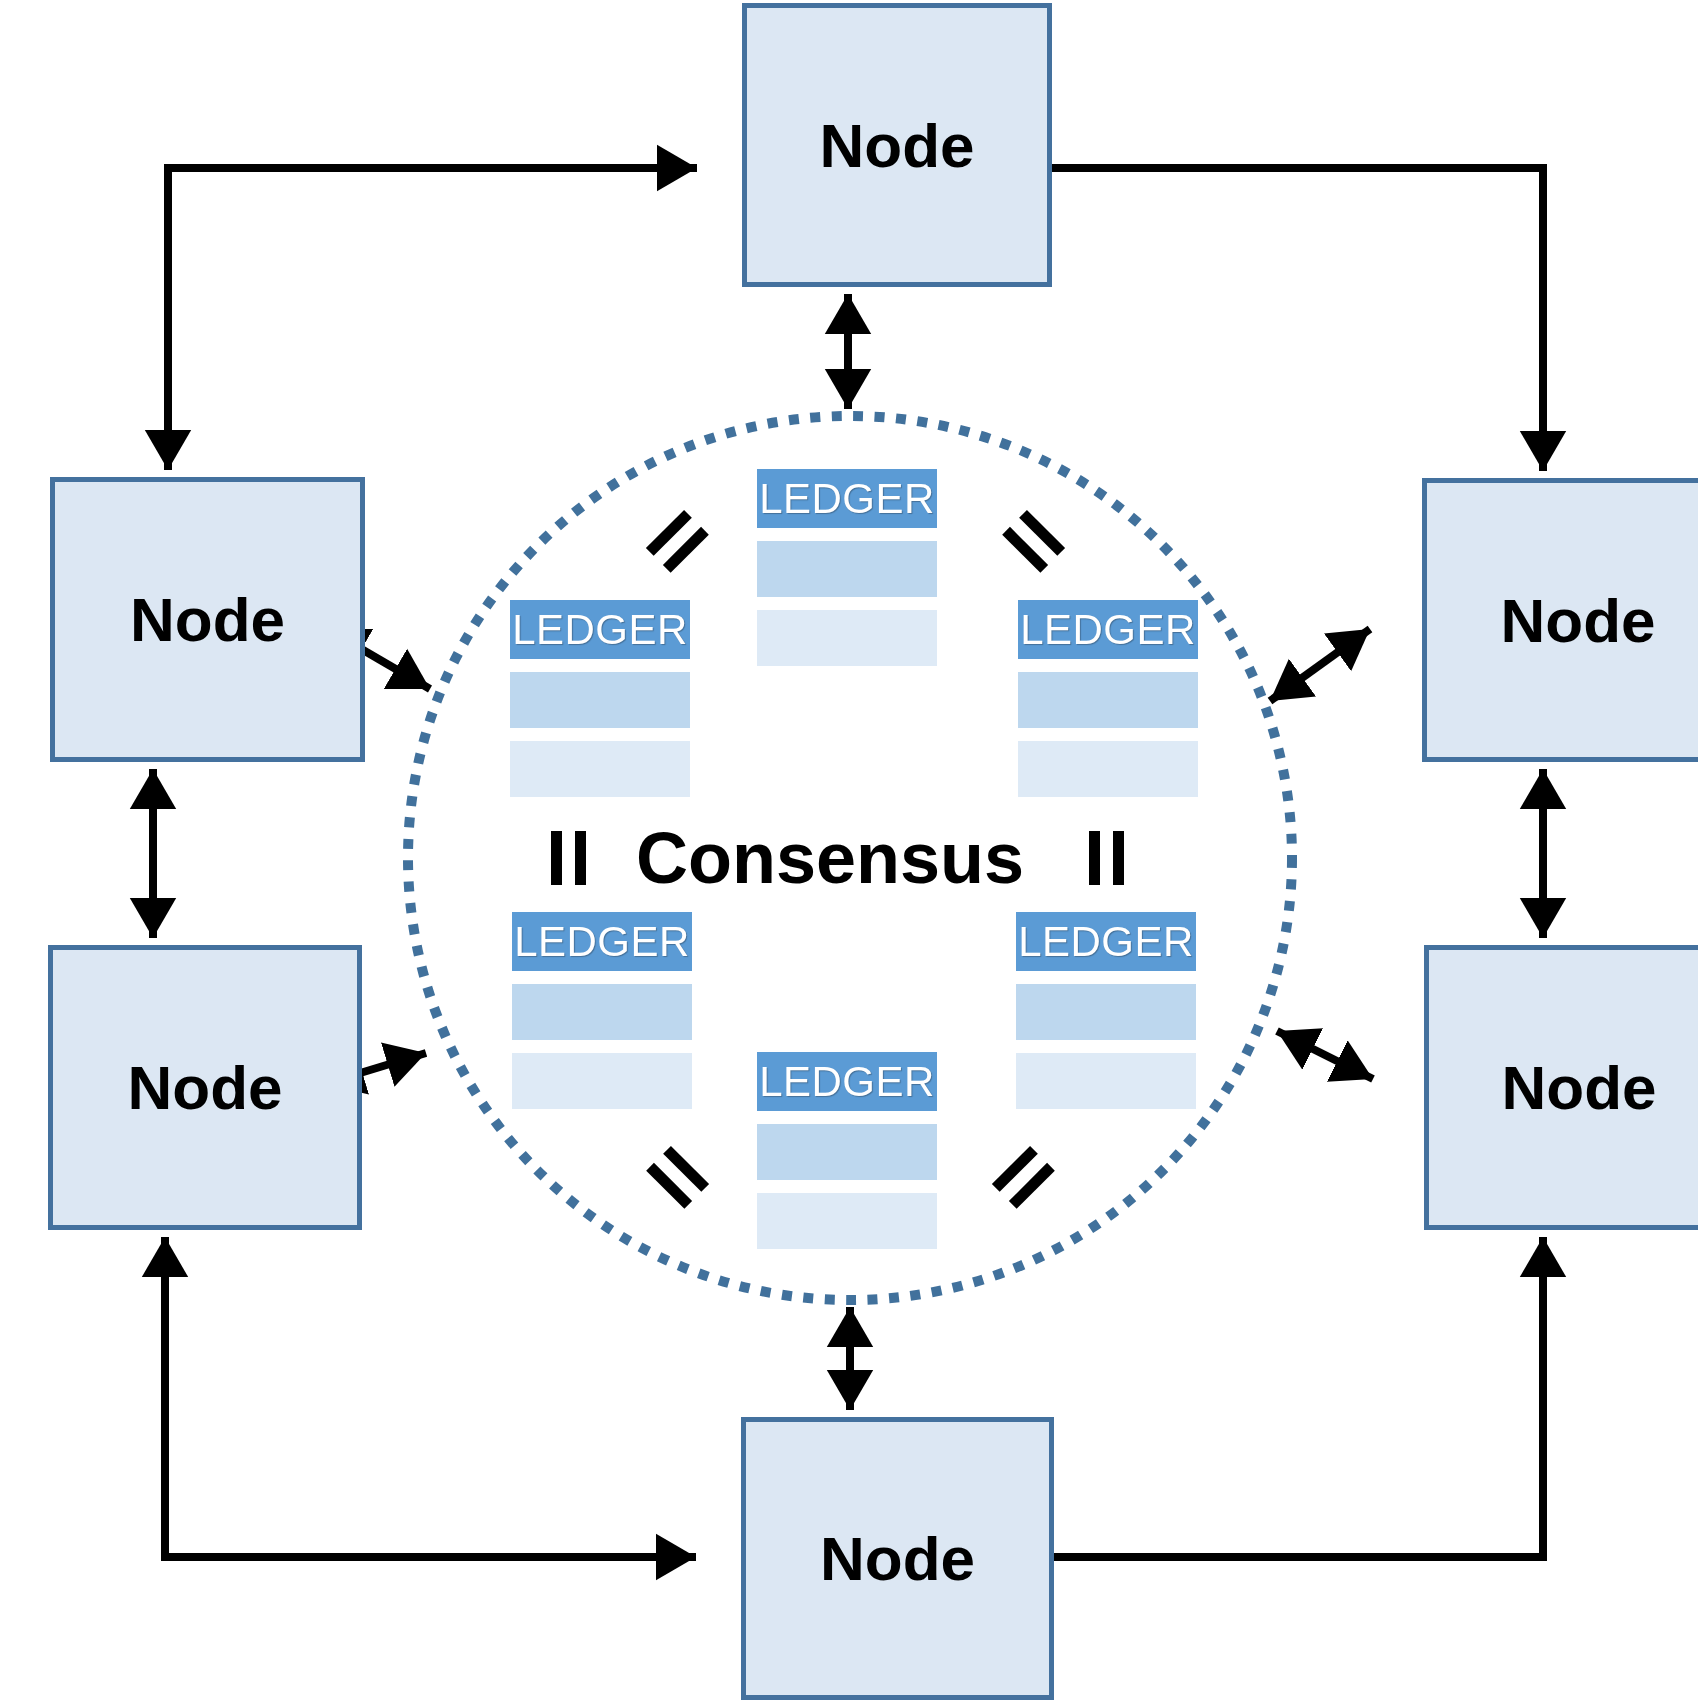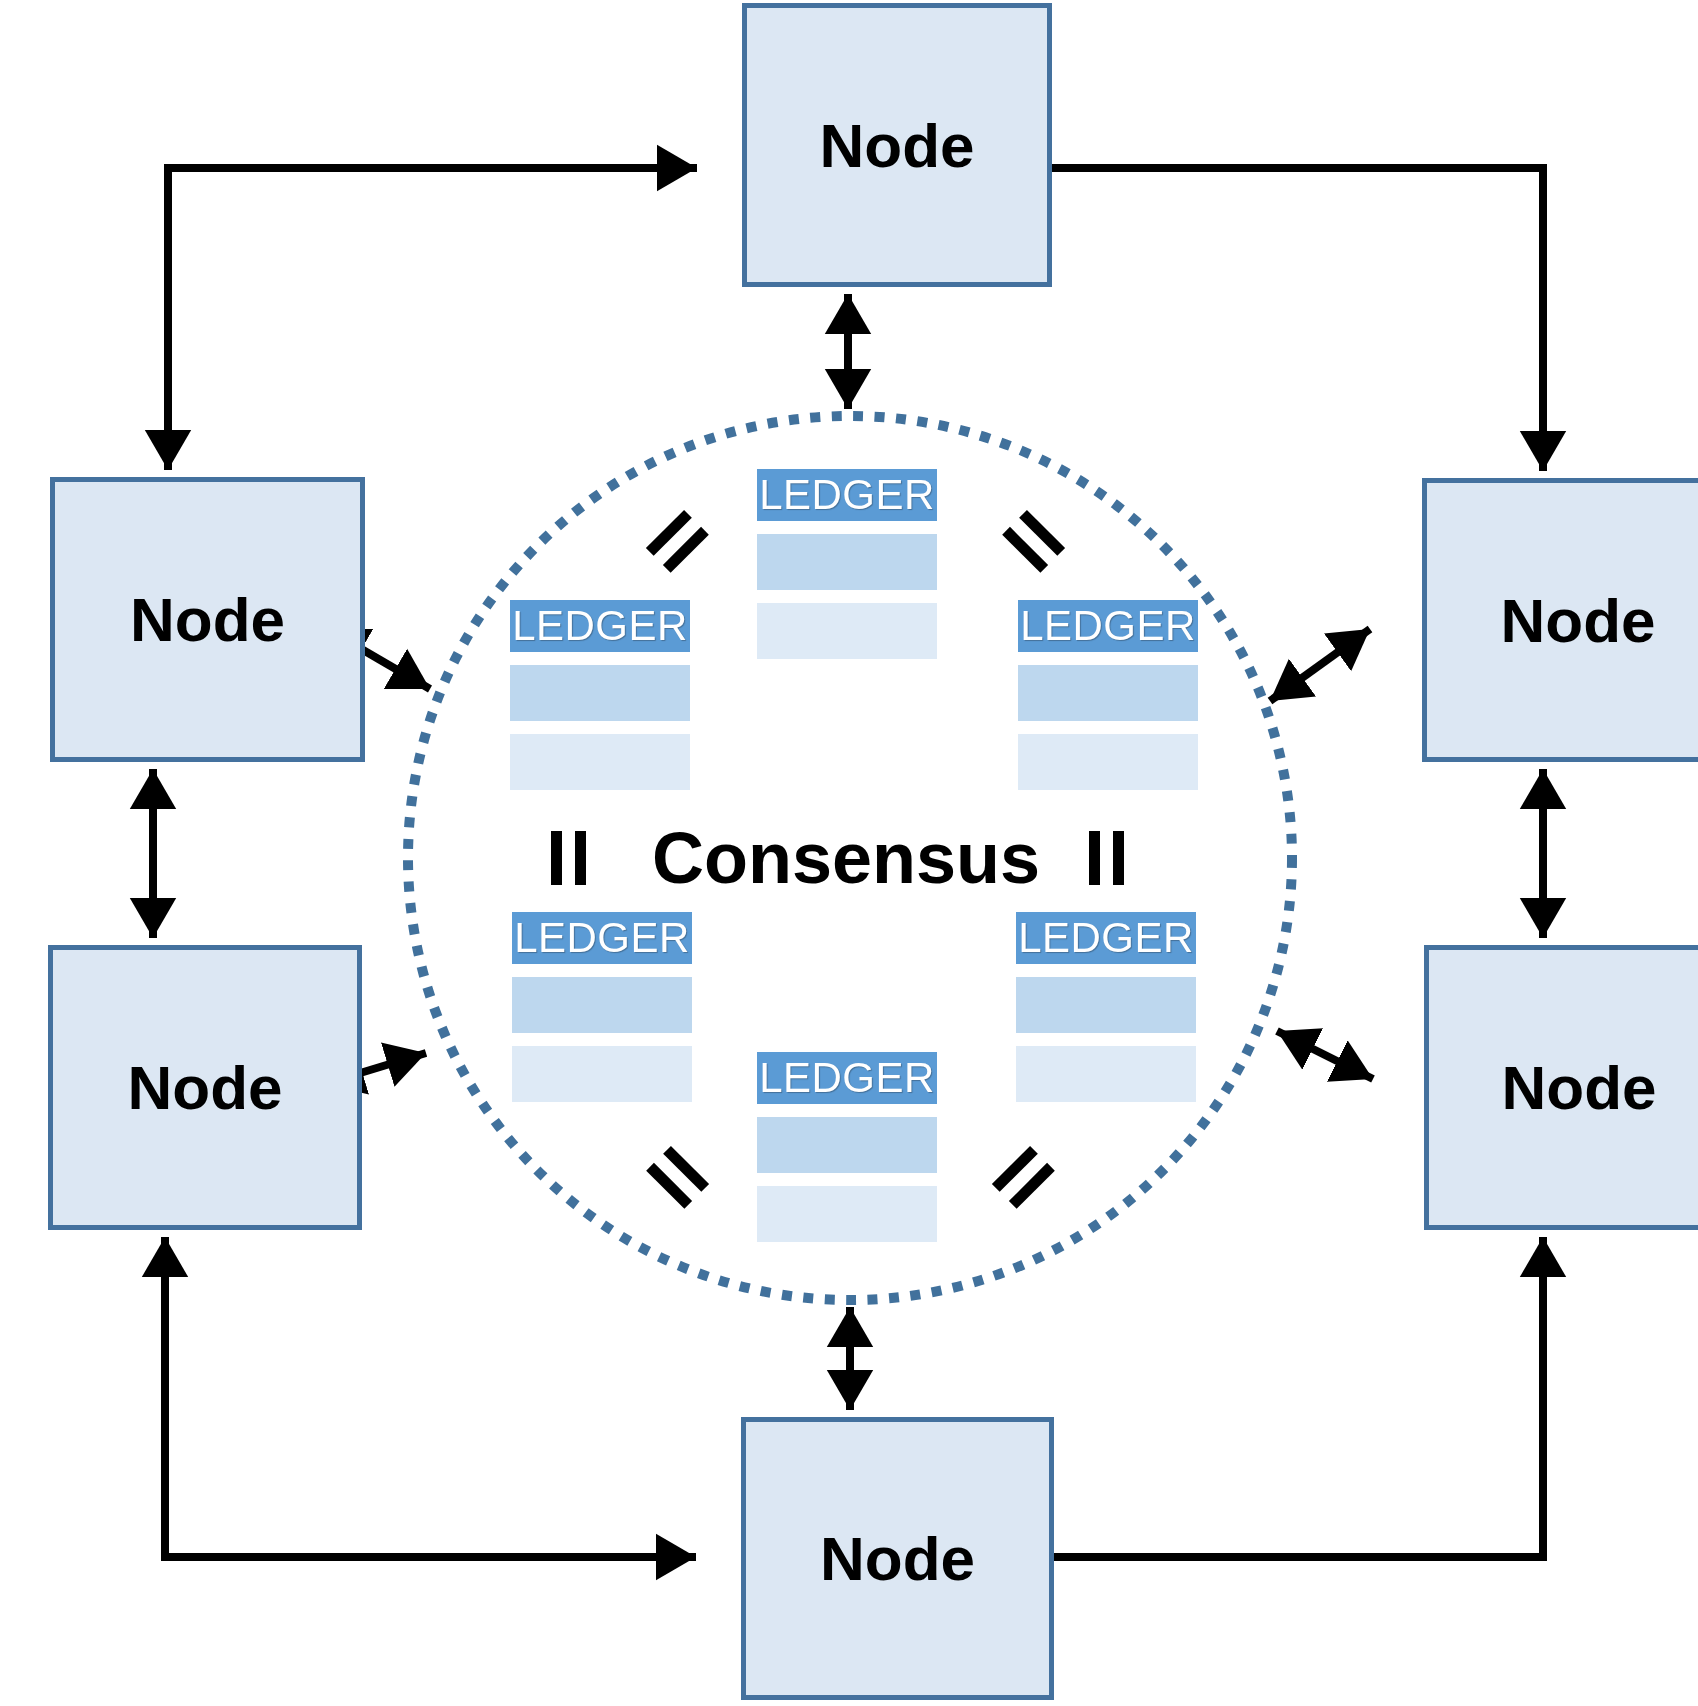--- a/index.html
+++ b/index.html
@@ -39,21 +39,21 @@
     color: #000000;
     letter-spacing: 0px;
   }
   .ledger {
     position: absolute;
     z-index: 2;
     width: 180px;
   }
   .ledger-header {
     width: 180px;
-    height: 52px;
+    height: 59px;
     background: #5b9bd5;
     color: #ffffff;
     font-size: 42px;
     font-weight: 400;
     letter-spacing: 0.5px;
     display: flex;
     align-items: center;
     justify-content: center;
     text-shadow: 1px 1px 1px rgba(40,60,80,0.45);
     margin-bottom: 13px;
@@ -89,21 +89,20 @@
   .consensus-label {
     position: absolute;
     z-index: 2;
     left: 830px;
     top: 858px;
     transform: translate(-50%, -50%);
     font-size: 72px;
     font-weight: bold;
     color: #000000;
     white-space: nowrap;
-    margin-left: 16px;
   }
 </style>
 </head>
 <body>
 
 <div class="stage">
 
   <svg class="connector-layer" viewBox="0 0 1698 1706" xmlns="http://www.w3.org/2000/svg">
     <defs>
       <marker id="ah" markerWidth="6.5" markerHeight="6.4" refX="5" refY="3" orient="auto-start-reverse" markerUnits="strokeWidth">

